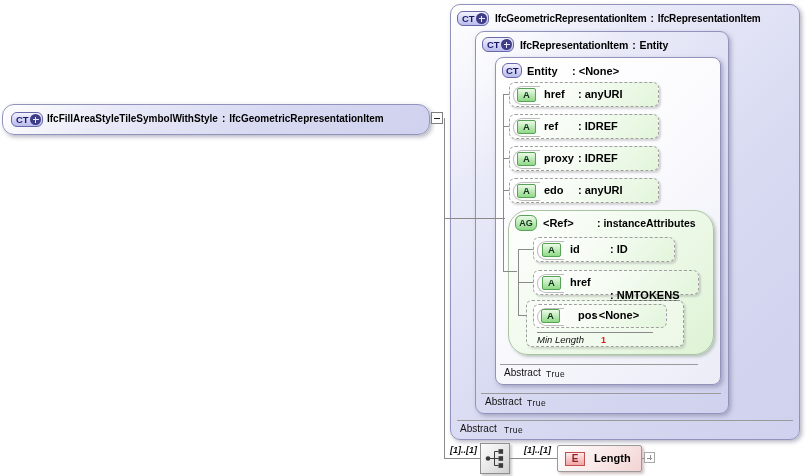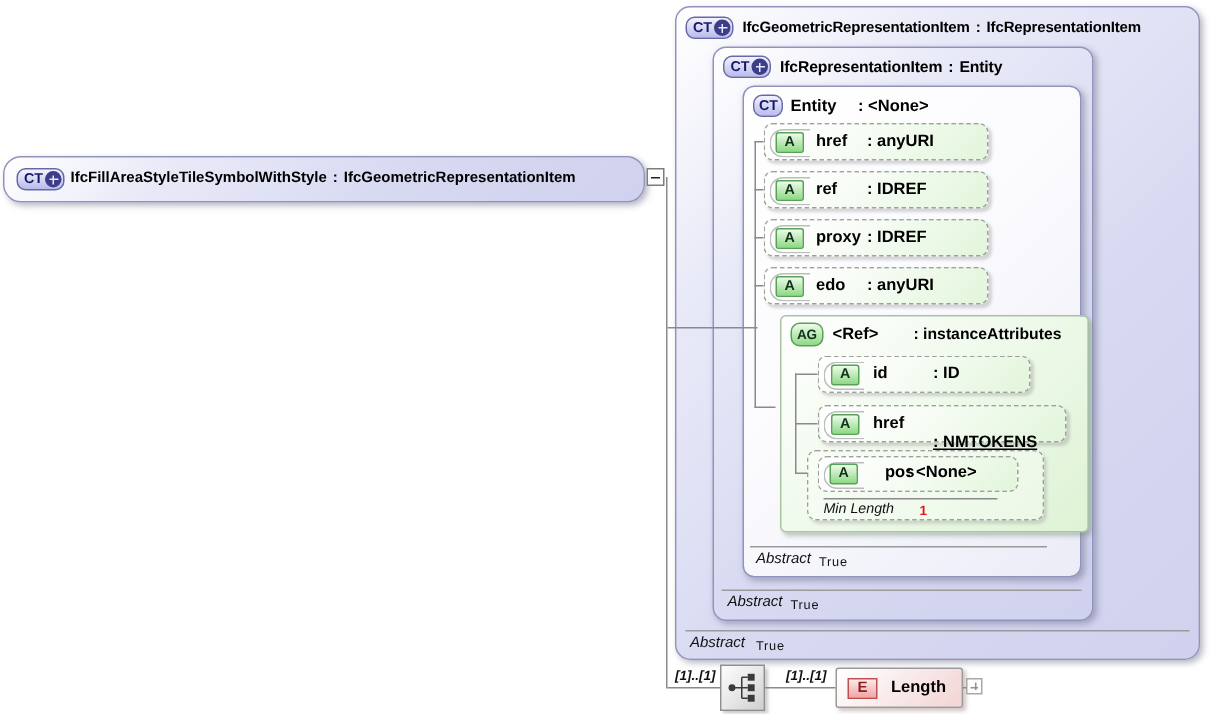--- a/index.html
+++ b/index.html
@@ -29,34 +29,34 @@
   .attr-box{position:absolute;border:1px dashed #9f9f9f;border-radius:6px;box-sizing:border-box;
             background:linear-gradient(135deg,#ffffff 0%,#f6fcf4 45%,#e2f5da 100%);
             box-shadow:2px 2px 2px rgba(140,140,140,.35);}
   .tag-curve{position:absolute;left:3px;top:3px;width:26px;height:17px;border:1px solid #bcbcbc;border-right:none;
              border-radius:9px 0 0 9px;}
   .a-badge{position:absolute;width:19px;height:14px;border:1px solid #57a257;border-radius:2px;box-sizing:border-box;
            background:linear-gradient(180deg,#ecfbe8,#8fd987);
            font-size:9.5px;font-weight:bold;color:#12301a;text-align:center;line-height:12px;}
   .attr-name,.attr-type{position:absolute;font-size:11px;font-weight:bold;color:#000;white-space:nowrap;}
   
-  .ag-box{position:absolute;border:1px solid #a9c4a0;border-radius:4px;box-sizing:border-box;
+  .ag-box{position:absolute;border:1px solid #a9c4a0;border-radius:20px;box-sizing:border-box;
           background:linear-gradient(135deg,#ffffff 0%,#f3fbf0 35%,#def3d5 100%);
-          box-shadow:2px 2px 3px rgba(120,140,120,.45);margin-left:12px;}
+          box-shadow:2px 2px 3px rgba(120,140,120,.45);}
   .ag-badge{position:absolute;width:22px;height:16px;border:1px solid #57a257;border-radius:6px;box-sizing:border-box;
             background:linear-gradient(180deg,#ecfbe8,#8fd987);
             font-size:9px;font-weight:bold;color:#12301a;text-align:center;line-height:14px;}
   .pos-group{position:absolute;border:1px dashed #9f9f9f;border-radius:6px;box-sizing:border-box;
              background:rgba(255,255,255,.35);box-shadow:2px 2px 2px rgba(140,140,140,.3);}
   .facet-rule{position:absolute;height:1px;background:#8a8a8a;}
   .facet-label{position:absolute;font-style:italic;font-size:9.5px;color:#111;white-space:nowrap;}
   .facet-value{position:absolute;font-size:9px;font-weight:bold;color:#e01818;}
   
   .abs-rule{position:absolute;height:1px;background:#9a9a9a;}
-  .abs-label{position:absolute;font-style:italic;font-size:10px;color:#111;}
+  .abs-label{position:absolute;font-size:10px;color:#111;}
   .abs-value{position:absolute;font-size:8.5px;font-weight:normal;letter-spacing:.5px;color:#111;}
   
   .toggle{position:absolute;width:12px;height:12px;background:#fdfdfd;border:1px solid #7d7d7d;box-sizing:border-box;z-index:40;}
   .toggle .hbar{position:absolute;left:2px;top:5px;width:6px;height:1px;background:#222;}
   .toggle .vbar{position:absolute;left:5px;top:2px;width:1px;height:6px;background:#222;}
   .toggle.light{border-color:#a8a8a8;}
   .toggle.light .hbar,.toggle.light .vbar{background:#909090;}
   
   .seq-box{position:absolute;width:30px;height:31px;border:1px solid #8f8f8f;box-sizing:border-box;
            background:linear-gradient(135deg,#fdfdfd 0%,#e6e6e6 55%,#cfcfcf 100%);

